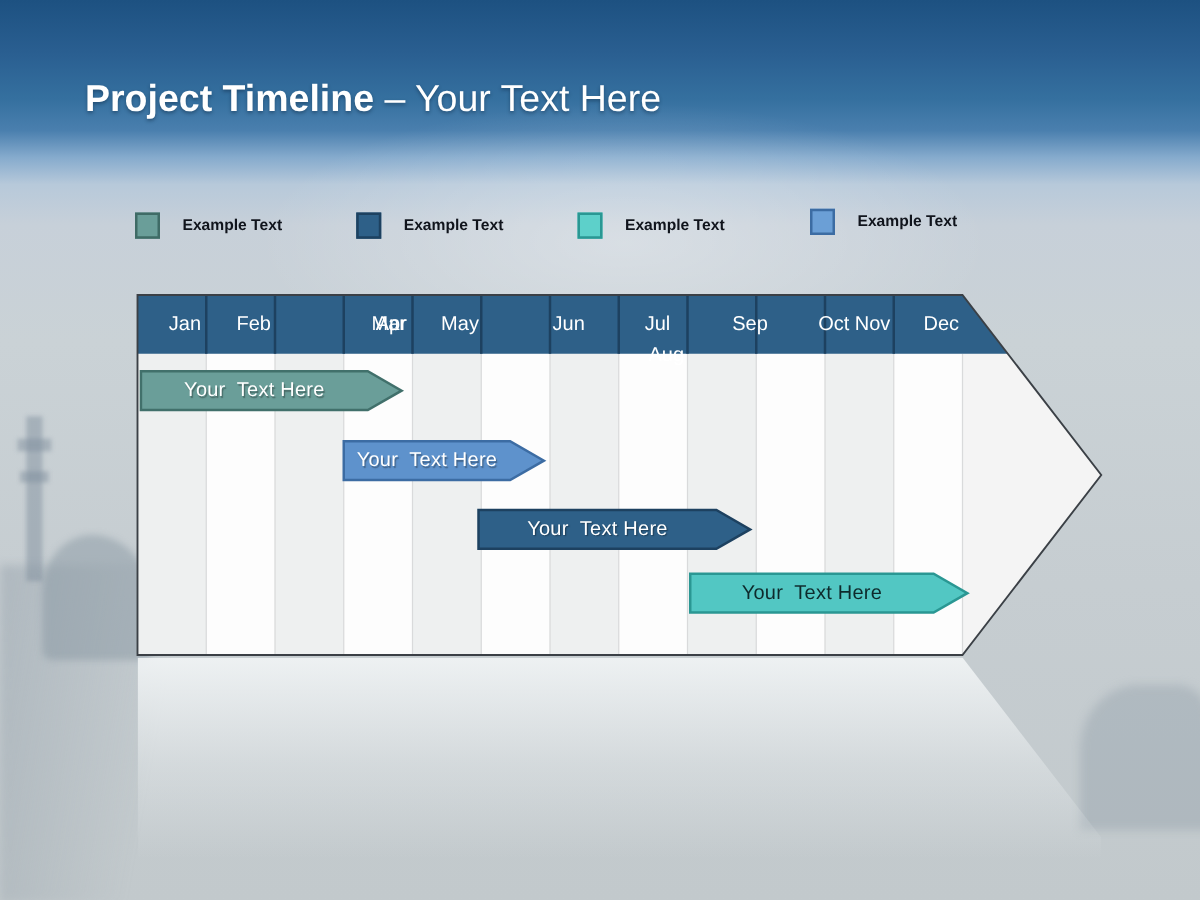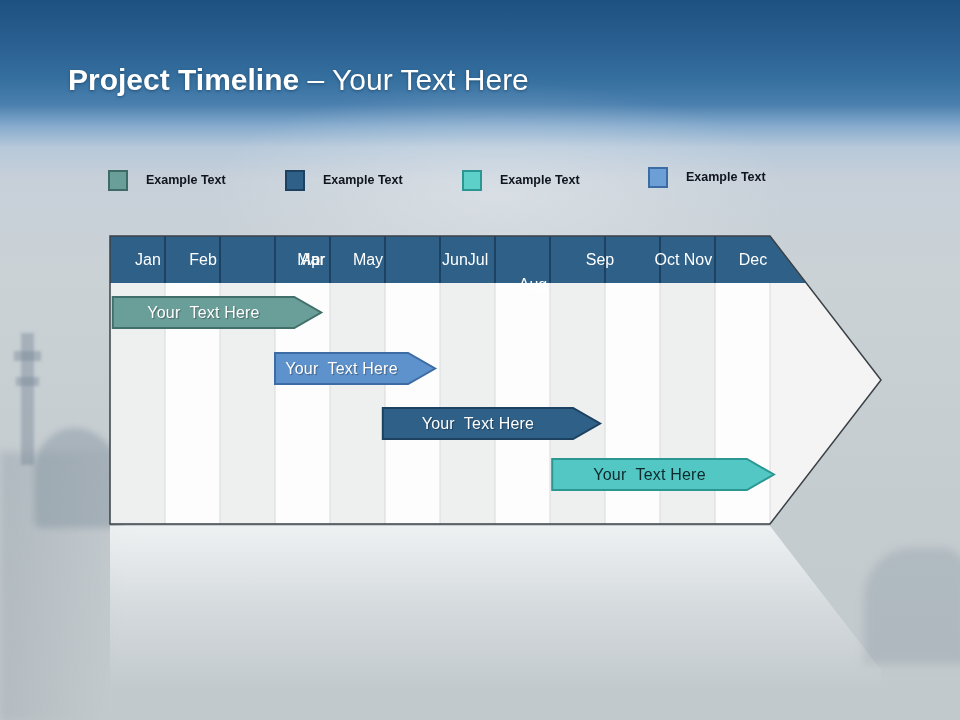--- a/index.html
+++ b/index.html
@@ -135,21 +135,21 @@
       <div class="bar-label shadowed" style="left: 112.75px; top: 297px; width: 181.5px; color: rgb(255, 255, 255);">Your  Text Here</div>
       <div class="bar-label shadowed" style="left: 275px; top: 353px; width: 133.1px; color: rgb(255, 255, 255);">Your  Text Here</div>
       <div class="bar-label shadowed" style="left: 382.8px; top: 408px; width: 190.3px; color: rgb(255, 255, 255);">Your  Text Here</div>
       <div class="bar-label" style="left: 552.2px; top: 459px; width: 194.7px; color: rgb(14, 42, 44);">Your  Text Here</div>
       <div class="month-label" style="left: 110px;">Jan</div>
       <div class="month-label" style="left: 165px; border-radius: 20px;">Feb</div>
       <div class="month-label" style="left: 225px; padding-left: 48px;">Mar</div>
       <div class="month-label" style="left: 275px;">Apr</div>
       <div class="month-label" style="left: 330px;">May</div>
       <div class="month-label" style="left: 385px; padding-left: 32px;">Jun</div>
-      <div class="month-label" style="left: 440px;">Jul</div>
+      <div class="month-label" style="left: 440px; padding-left: 48px;">Jul</div>
       <div class="month-label" style="left: 495px; margin-top: 25px;">Aug</div>
       <div class="month-label" style="left: 550px; margin-left: 12px;">Sep</div>
       <div class="month-label" style="left: 629px;">Oct</div>
       <div class="month-label" style="left: 660px; border-radius: 20px;">Nov</div>
       <div class="month-label" style="left: 715px;">Dec</div>
     </div>
 
   <div class="reflection"></div>
 
 </div>

